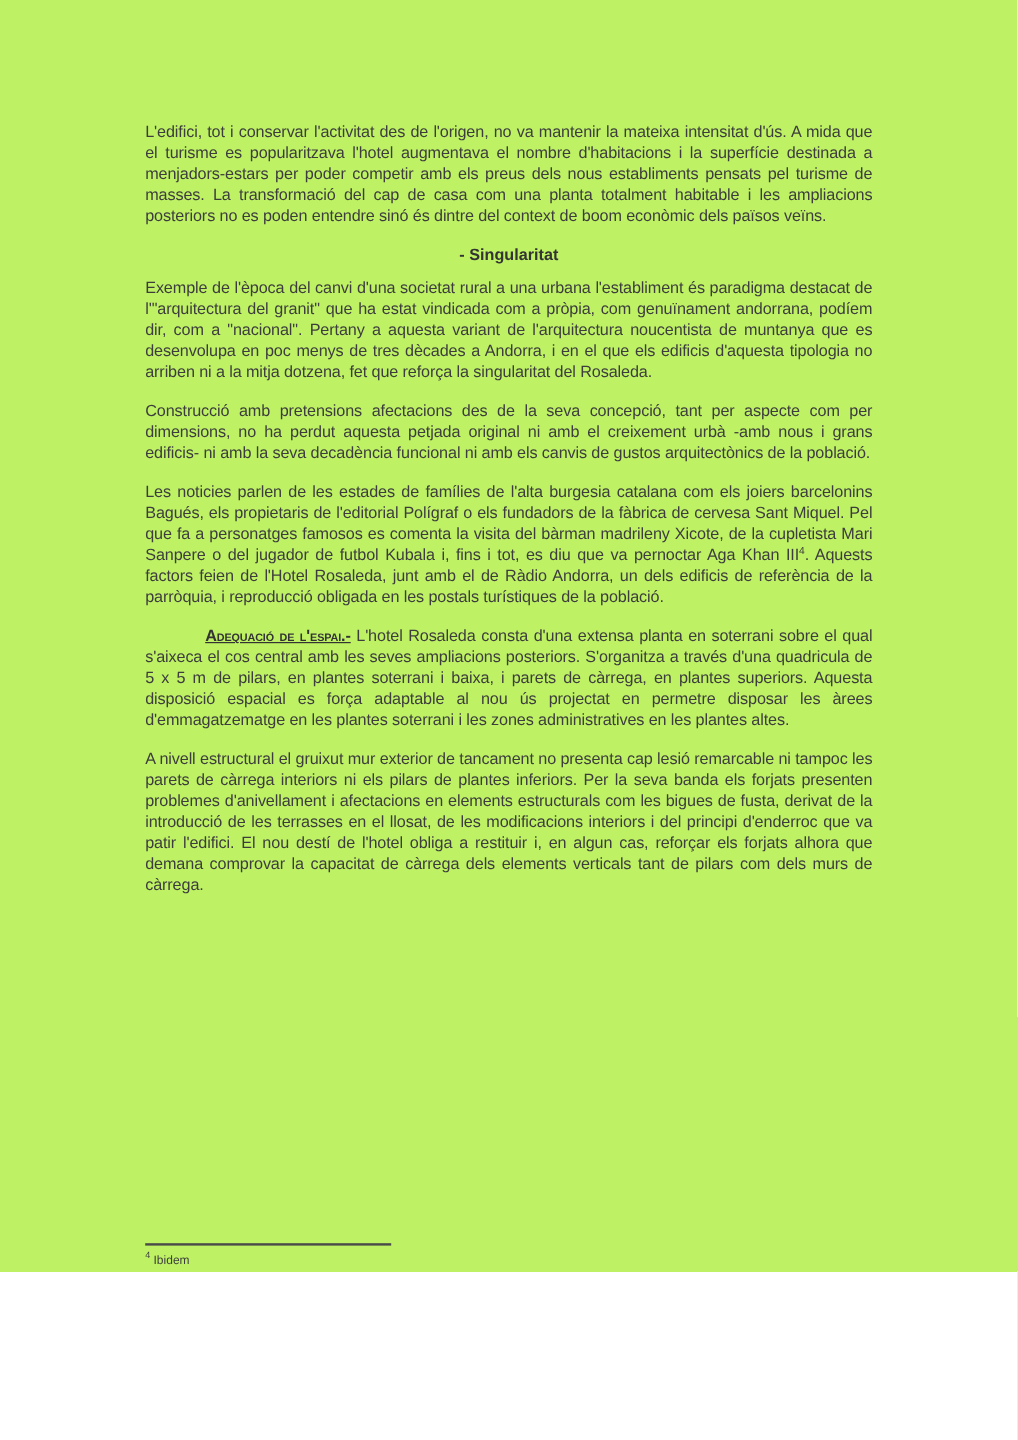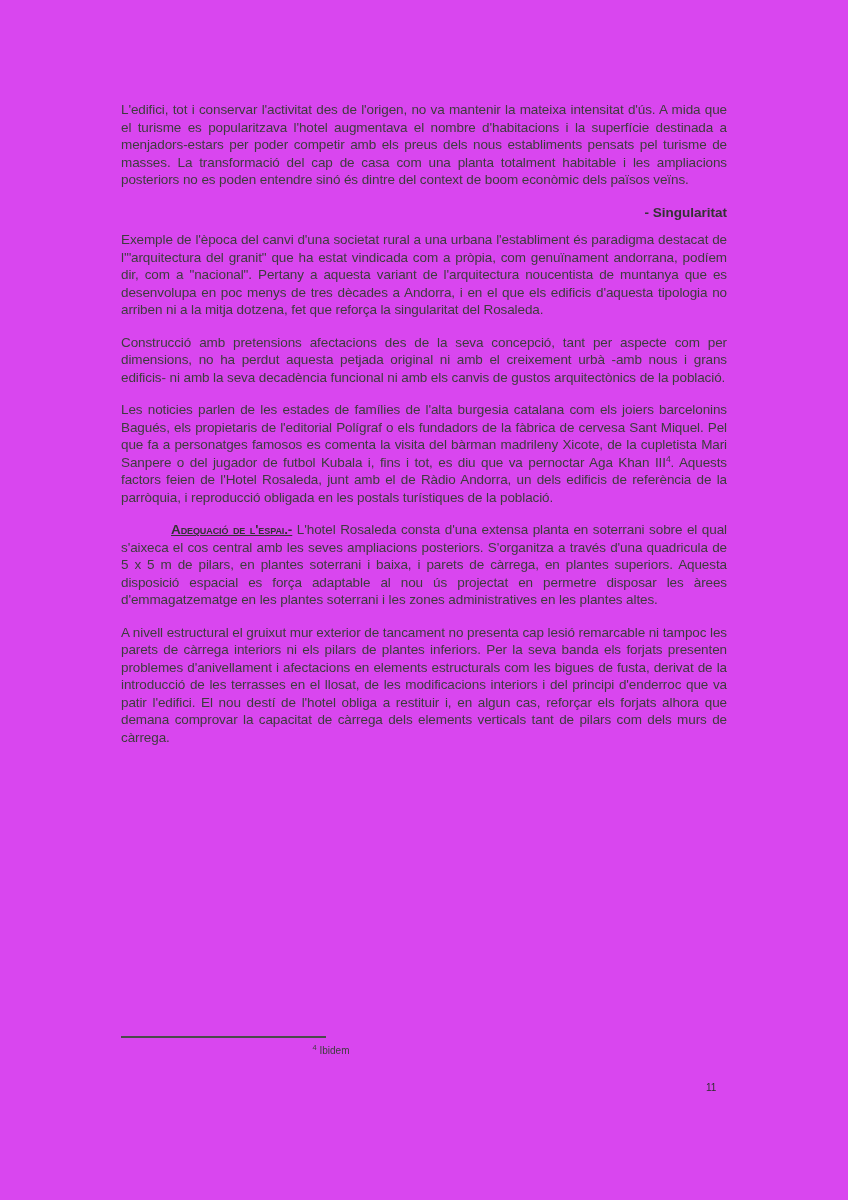--- a/index.html
+++ b/index.html
@@ -3,22 +3,22 @@
 <meta charset="utf-8">
 <style>
   html, body {
     margin: 0;
     padding: 0;
     background: #ffffff;
   }
   .page {
     position: relative;
     width: 848px;
-    height: 1200px;
-    background: #d946ef;
+    height: 1060px;
+    background: #bef264;
     overflow: hidden;
     font-family: "Liberation Sans", sans-serif;
     color: #3d3d3d;
   }
   .content {
     position: absolute;
     left: 121px;
     top: 101px;
     width: 606px;
   }
@@ -29,21 +29,21 @@
     text-align: justify;
     letter-spacing: -0.1px;
     color: #3d3d3d;
   }
   .heading {
     margin: 5px 0 10px 0;
     font-size: 13.5px;
     line-height: 17.5px;
     font-weight: bold;
     color: #333333;
-    text-align: right;
+    text-align: center;
   }
   .indent-first {
     text-indent: 50px;
   }
   .smallcaps-lead {
     font-variant: small-caps;
     font-weight: bold;
     color: #333333;
     text-decoration: underline;
   }
@@ -61,21 +61,20 @@
   .footnote-rule {
     width: 205px;
     height: 0;
     border-top: 2px solid #4a4a4a;
     margin: 0 0 6px 0;
   }
   .footnote-text {
     font-size: 10px;
     line-height: 13px;
     color: #3d3d3d;
-    text-align: center;
   }
   .footnote-text sup {
     font-size: 7.5px;
     line-height: 0;
     vertical-align: super;
   }
   .page-number {
     position: absolute;
     left: 706px;
     top: 1082px;

